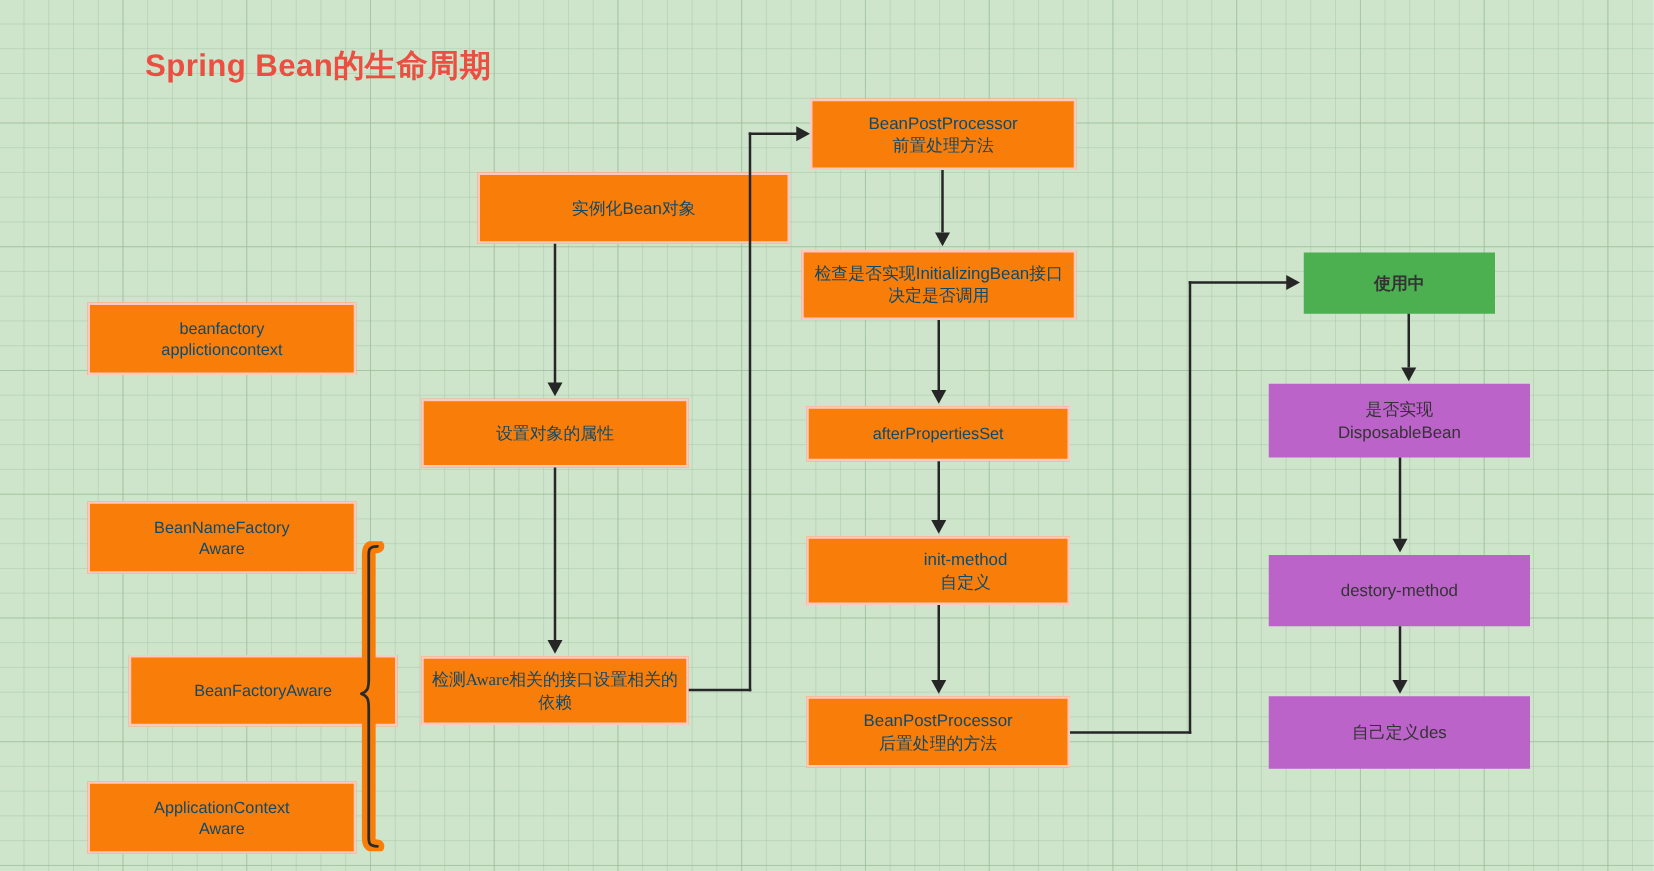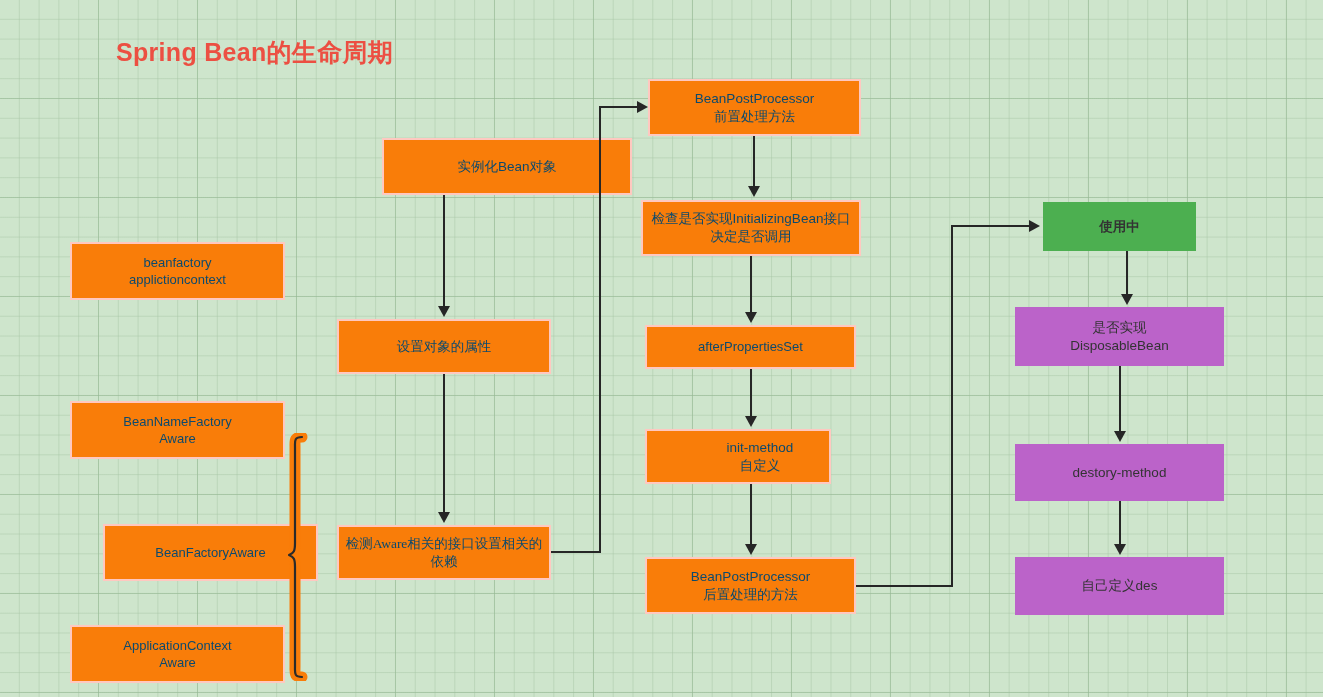--- a/index.html
+++ b/index.html
@@ -153,21 +153,21 @@
   <div class="arrow-right" style="left:637px; top:101px;"></div>
 
   <div class="node orange cjk" style="left:648px; top:79px; width:213px; height:57px;">BeanPostProcessor
 前置处理方法</div>
 
   <div class="node orange cjk" style="left:641px; top:200px; width:220px; height:56px;">检查是否实现InitializingBean接口
 决定是否调用</div>
 
   <div class="node orange" style="left:645px; top:325px; width:211px; height:44px;">afterPropertiesSet</div>
 
-  <div class="node orange cjk" style="left:645px; top:429px; width:186px; height:55px;padding-left:44px;">init-method
+  <div class="node orange cjk" style="left:645px; top:429px; width:211px; height:55px;padding-left:44px;">init-method
 自定义</div>
 
   <div class="node orange cjk" style="left:645px; top:557px; width:211px; height:57px;">BeanPostProcessor
 后置处理的方法</div>
 
   <div class="edge v" style="left:753px; top:136px; height:50px;"></div>
   <div class="arrow-down" style="left:748px; top:186px;"></div>
 
   <div class="edge v" style="left:750px; top:256px; height:57px;"></div>
   <div class="arrow-down" style="left:745px; top:312px;"></div>

